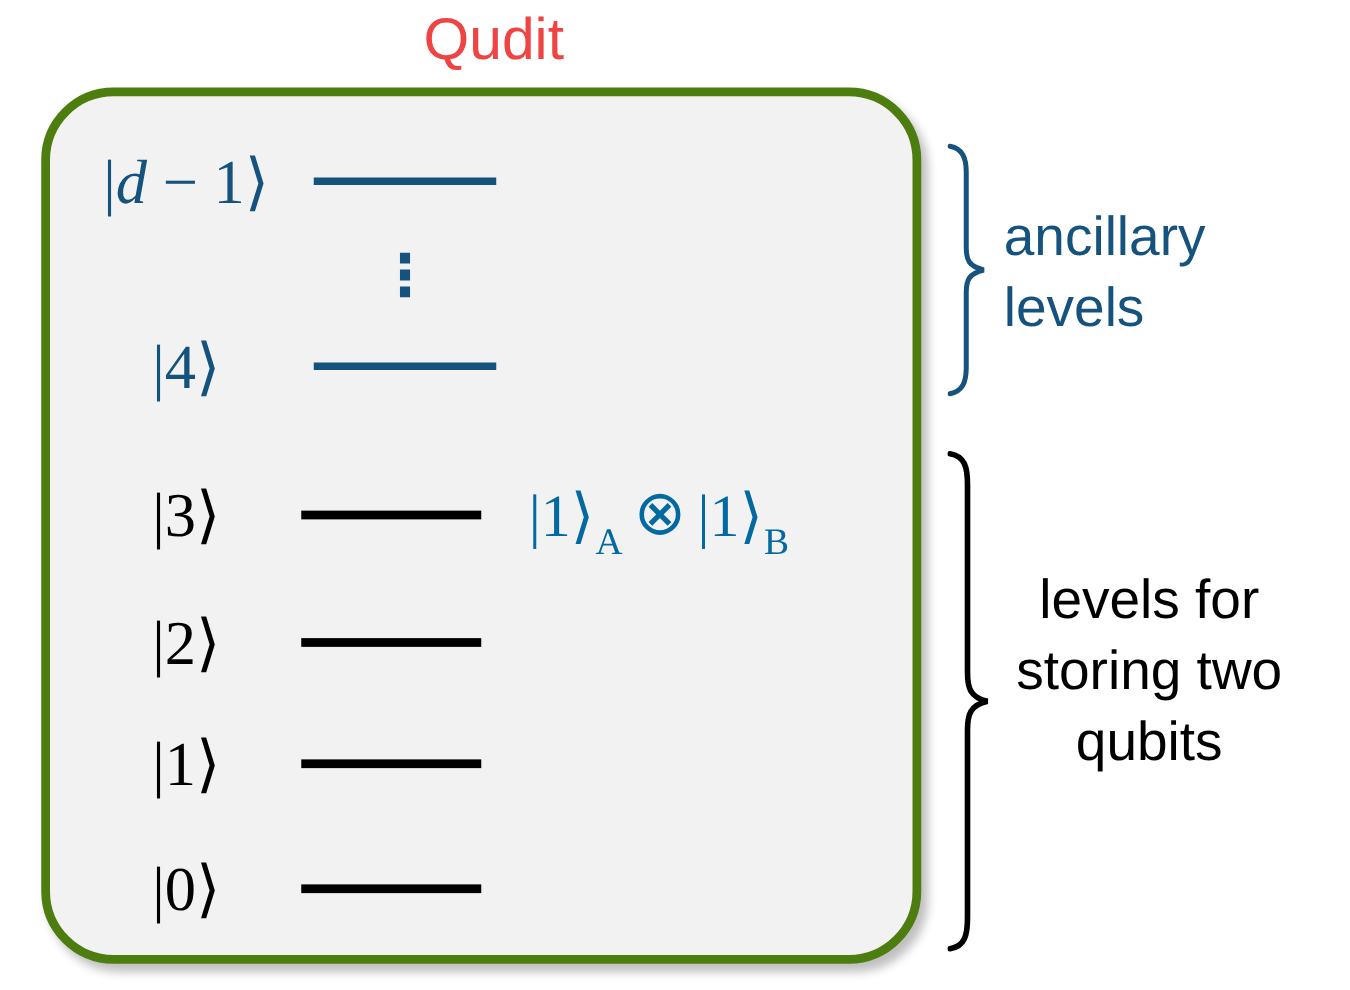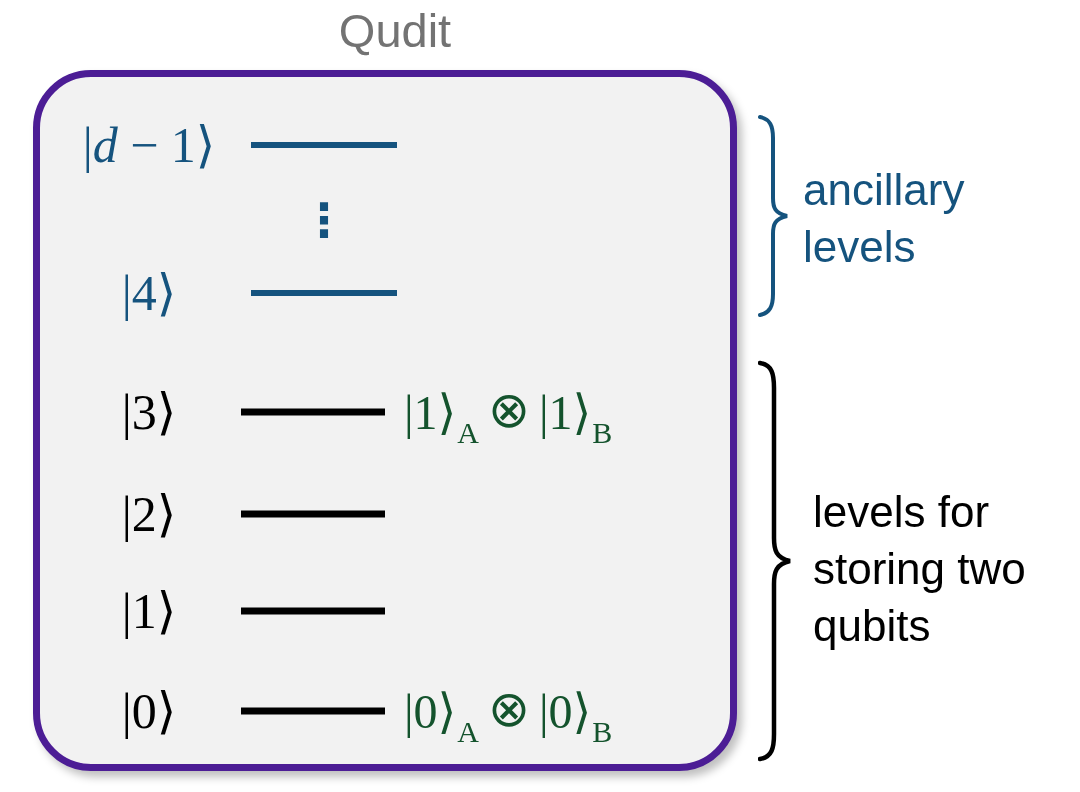--- a/index.html
+++ b/index.html
@@ -4,26 +4,26 @@
 <style>
   html,body{margin:0;padding:0;}
   body{
     width:1080px;height:792px;background:#ffffff;position:relative;
     overflow:hidden;font-family:"Liberation Sans",sans-serif;
   }
   .canvas{position:absolute;inset:0;}
 
   .title{
     position:absolute;left:40px;top:0;width:710px;text-align:center;
-    font-size:47px;line-height:62px;color:#737373;
+    font-size:47px;line-height:62px;color:#ef4444;
   }
 
   .box{
     position:absolute;left:33px;top:70px;width:704px;height:701px;
-    box-sizing:border-box;background:#F2F2F2;border:7px solid #4c1d95;
+    box-sizing:border-box;background:#F2F2F2;border:7px solid #4d7c0f;
     border-radius:58px;box-shadow:5px 6px 8px rgba(0,0,0,0.25);
   }
 
   .row{position:absolute;left:0;width:100%;height:84px;}
   .row > *{position:absolute;}
 
   .ket{
     left:16px;width:186px;text-align:center;top:50%;transform:translateY(-50%);
     font-family:"Liberation Serif","DejaVu Serif","DejaVu Sans",serif;
     font-size:50px;white-space:nowrap;color:#000;
@@ -37,38 +37,38 @@
   }
   .row.blue .line{left:211px;width:146px;height:6px;background:#15537E;}
 
   .dots{
     left:211px;width:146px;text-align:center;top:50%;transform:translateY(-50%);
     font-family:"DejaVu Sans",sans-serif;font-size:46px;font-weight:bold;
     color:#15537E;line-height:52px;
   }
 
   .tensor{
-    left:364px;top:50%;transform:translateY(-50%);
+    left:383px;top:50%;transform:translateY(-50%);
     font-family:"Liberation Serif","DejaVu Serif","DejaVu Sans",serif;
-    font-size:48px;white-space:nowrap;color:#14532d;text-align:right;
+    font-size:48px;white-space:nowrap;color:#0369a1;text-align:right;
   }
   .sub{font-size:30px;position:relative;top:14px;margin-left:1px;}
   .otimes{
     font-family:"DejaVu Sans",sans-serif;font-size:50px;margin:0 9px;
     position:relative;top:-2px;
   }
 
   .brace{position:absolute;}
   .brace path{fill:none;stroke-linecap:round;}
   .brace.blue path{stroke:#15537E;stroke-width:4;}
   .brace.black path{stroke:#000;stroke-width:4.5;}
 
   .note{position:absolute;white-space:pre-line;font-size:44px;line-height:57px;}
   .note-ancillary{left:803px;top:161px;color:#15537E;}
-  .note-storage{left:813px;top:483px;color:#000;}
+  .note-storage{left:813px;top:451px;color:#000;text-align:center;}
 </style>
 </head>
 <body>
 
 <div class="canvas">
 
   <div class="title">Qudit</div>
 
   <div class="box">
 
@@ -98,21 +98,20 @@
     </div>
 
     <div class="row" style="top:492px">
       <span class="ket">|1⟩</span>
       <span class="line"></span>
     </div>
 
     <div class="row" style="top:592px">
       <span class="ket">|0⟩</span>
       <span class="line"></span>
-      <span class="tensor"><span>|0⟩</span><span class="sub">A</span><span class="otimes">⊗</span><span>|0⟩</span><span class="sub">B</span></span>
     </div>
 
   </div>
 
   <svg class="brace blue" style="left:758px;top:114px" width="34" height="204" viewBox="0 0 34 204">
     <path d="M2,3 C12,5 15,12 15,24 L15,84 C15,94 17,99 29,102 C17,105 15,110 15,120 L15,180 C15,192 12,199 2,201"></path>
   </svg>
 
   <div class="note note-ancillary">ancillary
 levels</div>

